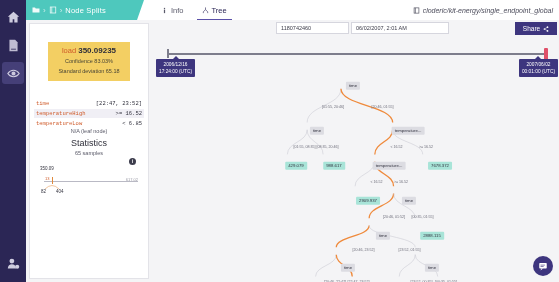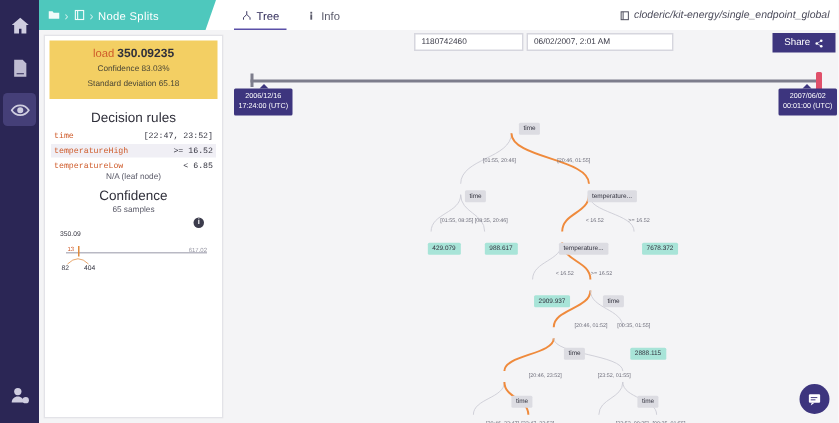--- a/index.html
+++ b/index.html
@@ -62,21 +62,21 @@
   
   .content { position: absolute; left: 26px; top: 20px; right: 0; bottom: 0; background: #f4f4f6; }
 
   
   .panel {
     position: absolute; left: 3px; top: 3px; width: 120px; bottom: 3px;
     background: #ffffff; border: 1px solid #e3e3e8;
     display: flex; flex-direction: column;
   }
   .pred-box {
-    background: #f3cf63; margin: 3px; padding: 4px 3px 5px; text-align: center;
+    background: #f3cf63; margin: 18px; padding: 4px 3px 5px; text-align: center;
   }
   .pred-line1 { font-size: 7.5px; color: #2f2f3a; }
   .pred-line1 .pk { color: #cf5b2a; }
   .pred-line1 .pv { font-weight: bold; font-size: 8px; }
   .pred-sub { font-size: 5.5px; color: #4a4636; margin-top: 2px; line-height: 1.5; }
 
   .sec-title { text-align: center; font-size: 9px; color: #2f2f3a; margin: 4px 0 3px; }
   .rules { padding: 0 4px; }
   .rule-row {
     display: flex; justify-content: space-between; align-items: center;
@@ -209,37 +209,37 @@
         <svg viewBox="0 0 16 16" fill="none" stroke="currentColor" stroke-width="1.5">
             <rect x="2.5" y="2" width="11" height="12"></rect>
             <path d="M5.5 2v12"></path>
           </svg>
       </span>
       <span class="crumb-sep">›</span>
       <span class="crumb-title">Node Splits</span>
     </div>
 
     <div class="tabs">
-      <div class="tab active">
-        <span>
-          <svg viewBox="0 0 16 16" fill="none" stroke="currentColor" stroke-width="1.4">
-              <path d="M8 1v5M8 6 3 11M8 6l5 5M3 11v3M13 11v3"></path>
-            </svg>
-        </span>
-        <span>Tree</span>
-      </div>
       <div class="tab">
         <span>
           <svg viewBox="0 0 16 16" fill="currentColor">
               <rect x="6.6" y="6" width="2.8" height="8"></rect>
               <rect x="6.6" y="2" width="2.8" height="2.8"></rect>
             </svg>
         </span>
         <span>Info</span>
       </div>
+      <div class="tab active">
+        <span>
+          <svg viewBox="0 0 16 16" fill="none" stroke="currentColor" stroke-width="1.4">
+              <path d="M8 1v5M8 6 3 11M8 6l5 5M3 11v3M13 11v3"></path>
+            </svg>
+        </span>
+        <span>Tree</span>
+      </div>
     </div>
 
     <div class="topbar-right">
       <span>
         <svg viewBox="0 0 16 16" fill="none" stroke="#4d4d5c" stroke-width="1.5">
             <rect x="2.5" y="2" width="11" height="12"></rect>
             <path d="M5.5 2v12"></path>
           </svg>
       </span>
       <span>cloderic/kit-energy/single_endpoint_global</span>
@@ -251,39 +251,38 @@
     <div class="panel">
       <div class="pred-box">
         <div class="pred-line1">
           <span class="pk">load</span>
           <span class="pv">350.09235</span>
         </div>
         <div class="pred-sub">Confidence 83.03%</div>
         <div class="pred-sub">Standard deviation 65.18</div>
       </div>
 
-      <div class="sec-title">Decision rules</div>
       <div class="rules">
         <div class="rule-row">
           <span class="rule-k">time</span>
           <span class="rule-v">[22:47, 23:52]</span>
         </div>
         <div class="rule-row">
           <span class="rule-k">temperatureHigh</span>
           <span class="rule-v">&gt;= 16.52</span>
         </div>
         <div class="rule-row">
           <span class="rule-k">temperatureLow</span>
           <span class="rule-v">&lt; 6.85</span>
         </div>
       </div>
 
       <div class="splits-val">N/A (leaf node)</div>
 
-      <div class="sec-title">Confidence</div>
+      <div class="sec-title">Statistics</div>
       <div class="stats-val">65 samples</div>
 
       <div class="minichart">
         <div class="mc-info">i</div>
         <div class="mc-peak">350.09</div>
         <div class="mc-axis"></div>
         <div class="mc-tick"></div>
         <div class="mc-peakv">13</div>
         <div class="mc-right">617.02</div>
         <svg class="mc-arc" viewBox="0 0 20 7">

